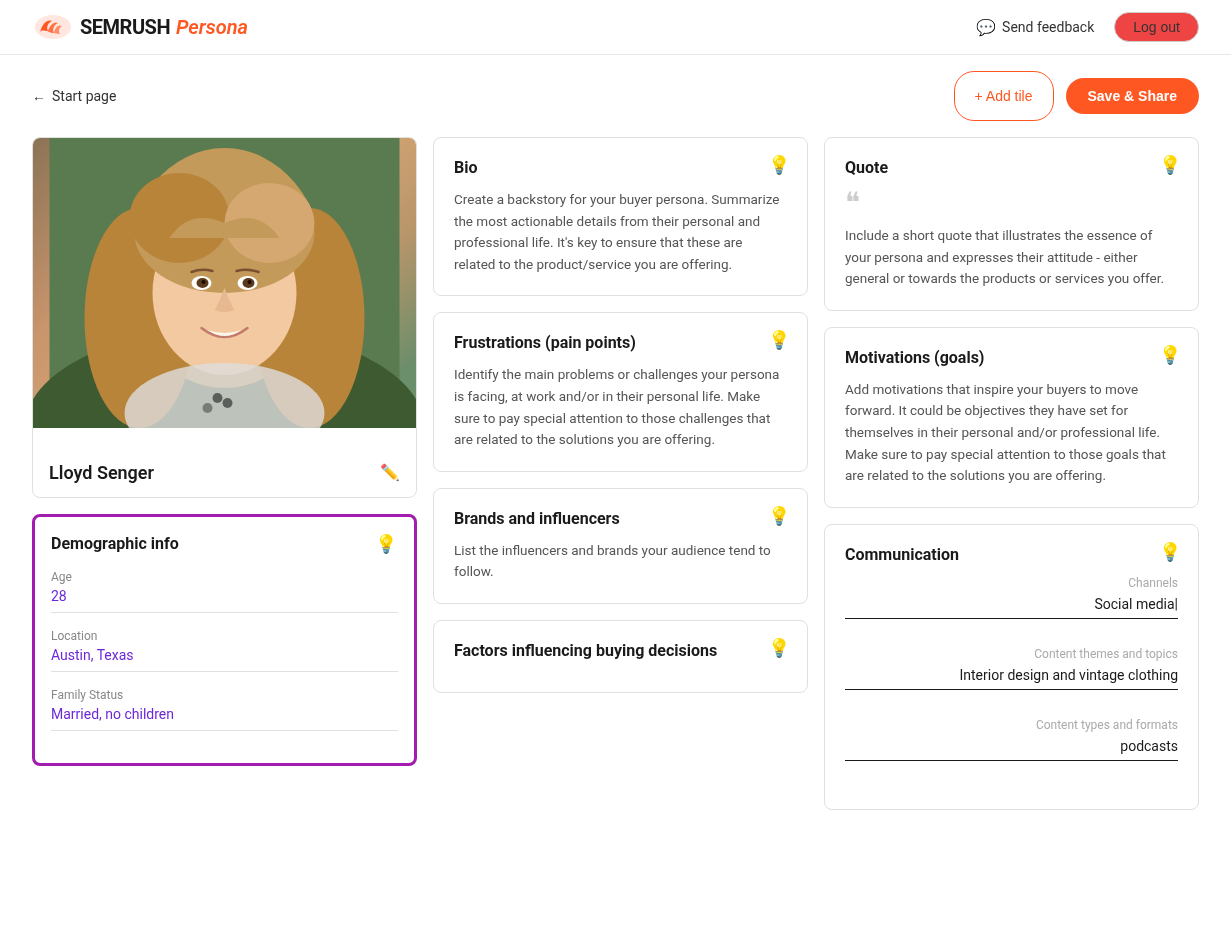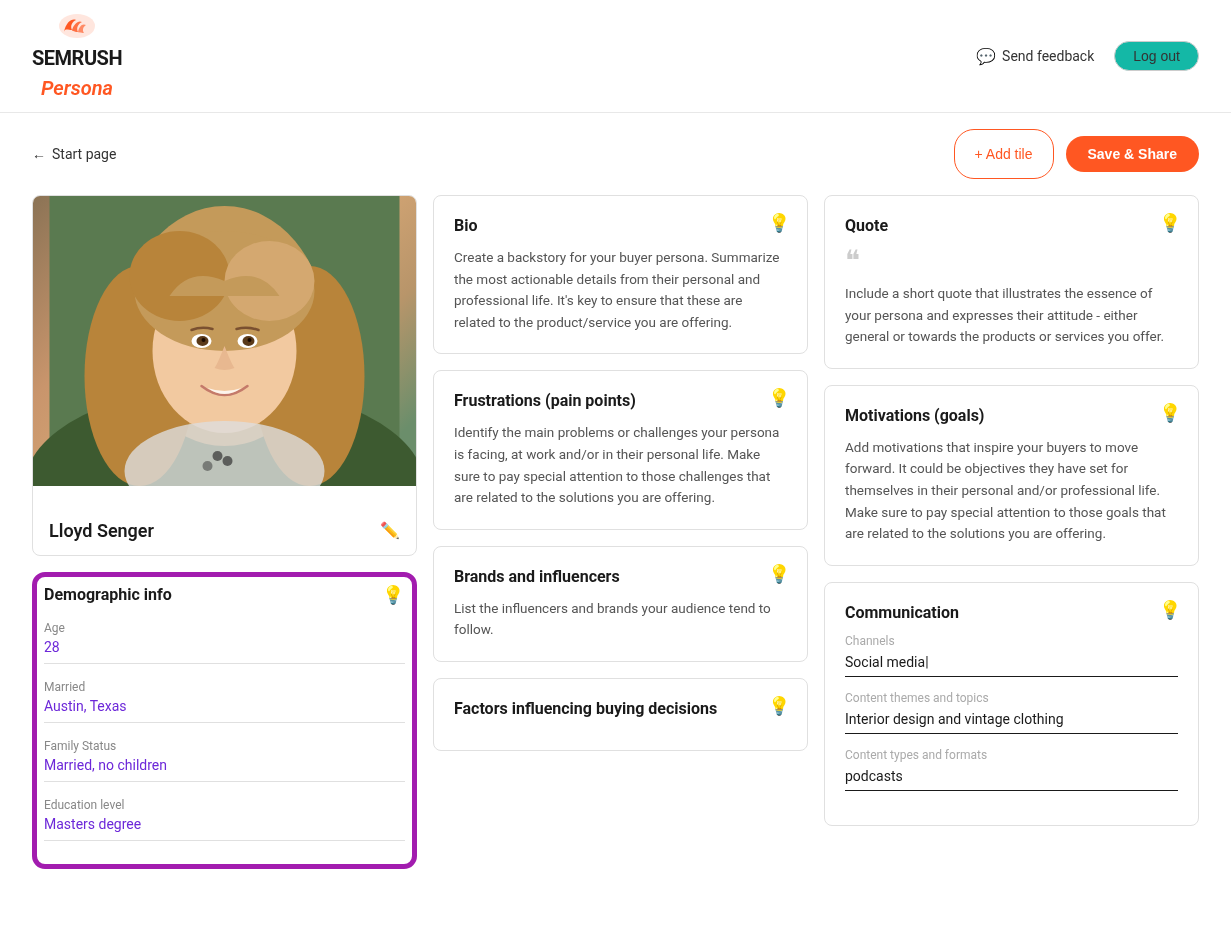--- a/index.html
+++ b/index.html
@@ -10,21 +10,20 @@
       display: flex;
       align-items: center;
       justify-content: space-between;
       padding: 12px 32px;
       border-bottom: 1px solid #e8e8e8;
     }
     .logo-area {
       display: flex;
       align-items: center;
       gap: 6px;
-      flex-direction: column;
     }
     .logo-icon {
       width: 42px;
       height: 28px;
     }
     .logo-semrush {
       font-size: 20px;
       font-weight: 700;
       color: #1a1a1a;
       letter-spacing: -0.5px;
@@ -47,21 +46,21 @@
       font-size: 14px;
       color: #333;
       cursor: pointer;
       text-decoration: none;
     }
     .feedback-icon {
       font-size: 16px;
     }
     .logout-btn {
       border: 1px solid #ccc;
-      background: #14b8a6;
+      background: #ef4444;
       border-radius: 20px;
       padding: 6px 18px;
       font-size: 14px;
       cursor: pointer;
       color: #333;
     }
 
     
     .toolbar {
       display: flex;
@@ -149,24 +148,24 @@
       color: #1a1a1a;
     }
     .edit-icon {
       color: #bbb;
       cursor: pointer;
       font-size: 16px;
     }
 
     
     .demo-card {
-      border: 5px solid #a21caf;
-      border-radius: 13px;
+      border: 3px solid #a21caf;
+      border-radius: 8px;
       background: #fff;
-      padding: 7px;
+      padding: 16px;
     }
     .card-title-row {
       display: flex;
       align-items: center;
       justify-content: space-between;
       margin-bottom: 16px;
     }
     .card-title {
       font-size: 16px;
       font-weight: 700;
@@ -231,21 +230,22 @@
     .quote-icon {
       font-size: 28px;
       color: #ccc;
       line-height: 1;
       margin-bottom: 8px;
       display: inline-block;
     }
 
     
     .comm-section {
-      margin-bottom: 14px;
+      margin-bottom: 28px;
+      text-align: right;
     }
     .comm-label {
       font-size: 12px;
       color: #aaa;
       margin-bottom: 4px;
     }
     .comm-value {
       font-size: 14px;
       color: #1a1a1a;
       padding-bottom: 6px;
@@ -345,30 +345,26 @@
     <div class="demo-card">
       <div class="card-title-row">
         <span class="card-title">Demographic info</span>
         <span class="hint-icon">💡</span>
       </div>
       <div class="demo-field">
         <div class="demo-label">Age</div>
         <div class="demo-value">28</div>
       </div>
       <div class="demo-field">
-        <div class="demo-label">Married</div>
+        <div class="demo-label">Location</div>
         <div class="demo-value">Austin, Texas</div>
       </div>
       <div class="demo-field">
         <div class="demo-label">Family Status</div>
         <div class="demo-value">Married, no children</div>
-      </div>
-      <div class="demo-field">
-        <div class="demo-label">Education level</div>
-        <div class="demo-value">Masters degree</div>
       </div>
     </div>
 
   </div>
 
   <div class="mid-column">
 
     <div class="content-card">
       <span class="content-card-hint">💡</span>
       <div class="content-card-title">Bio</div>

